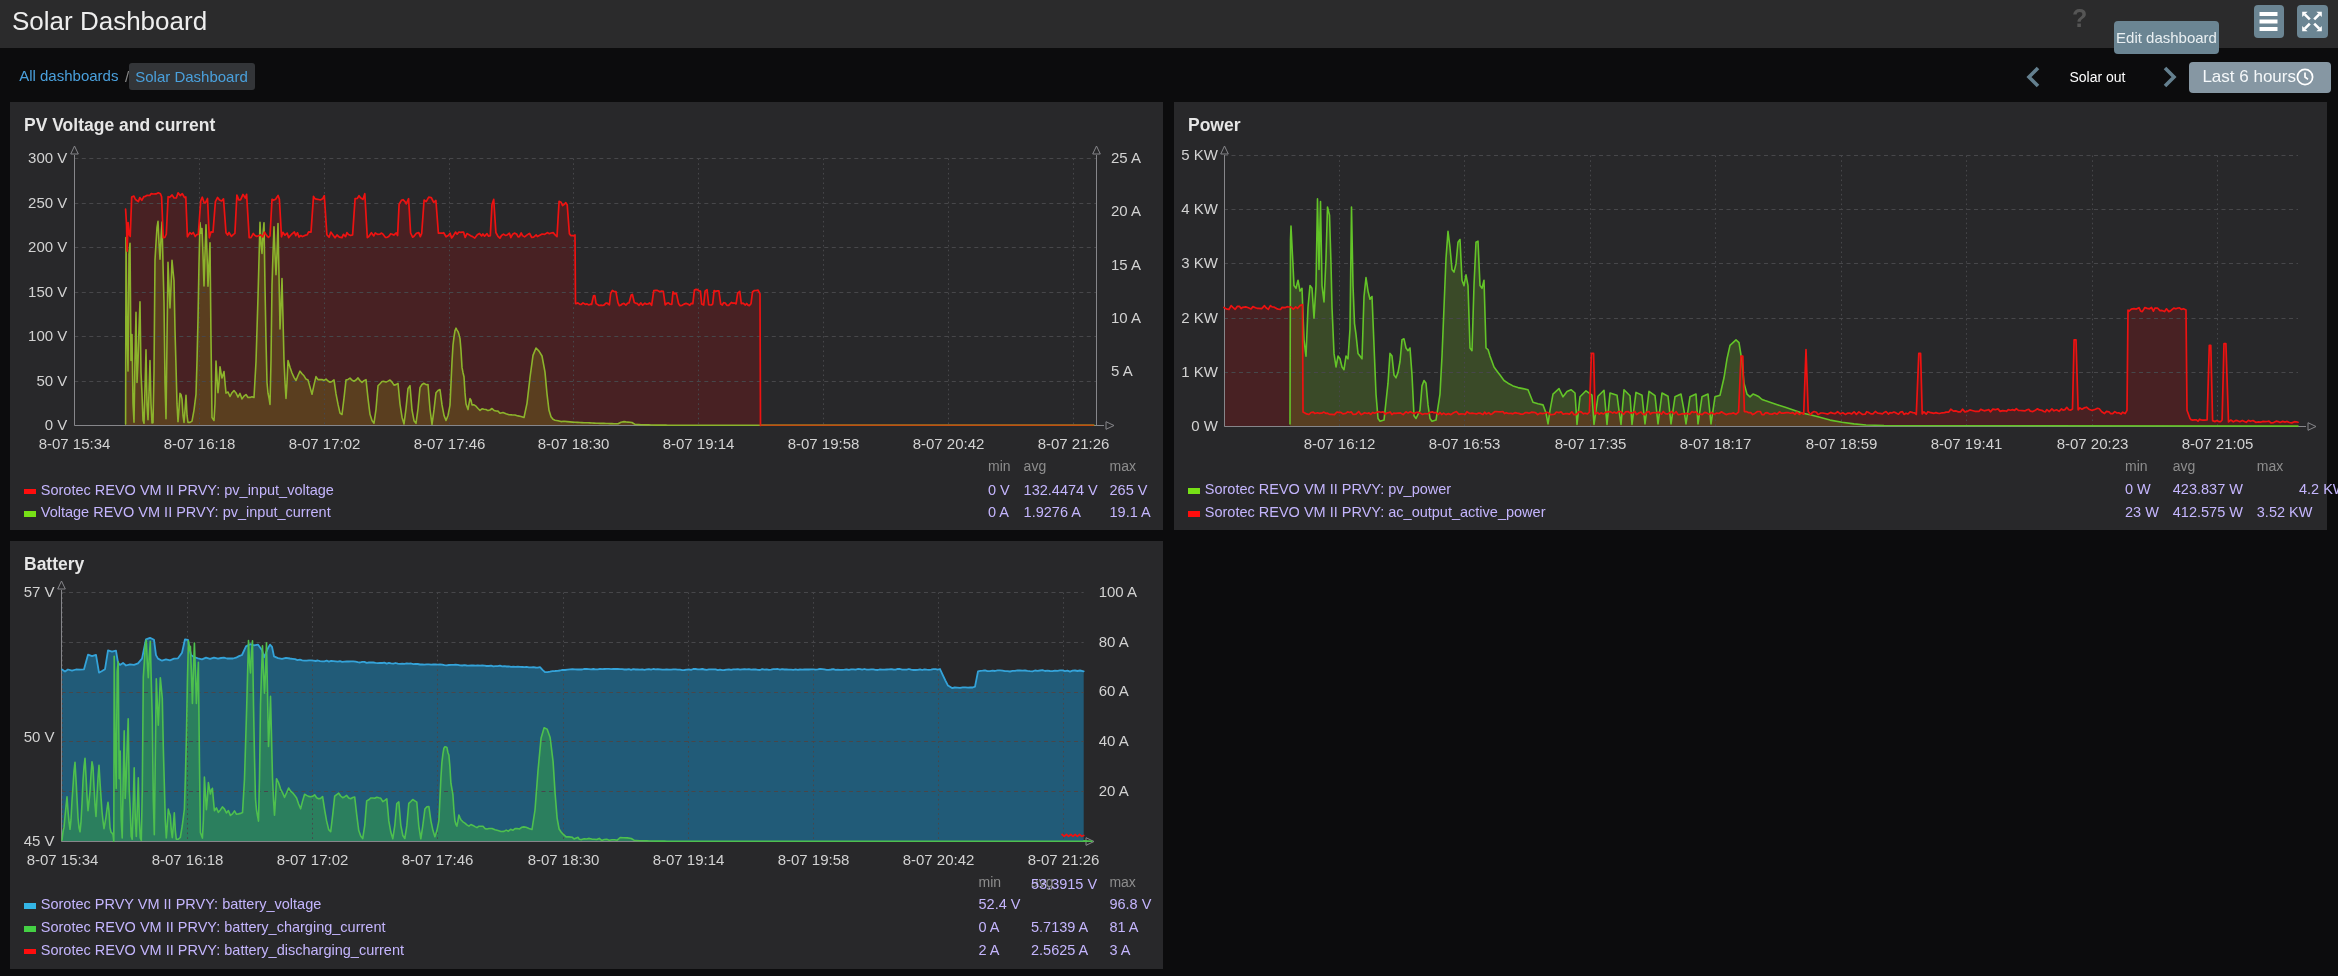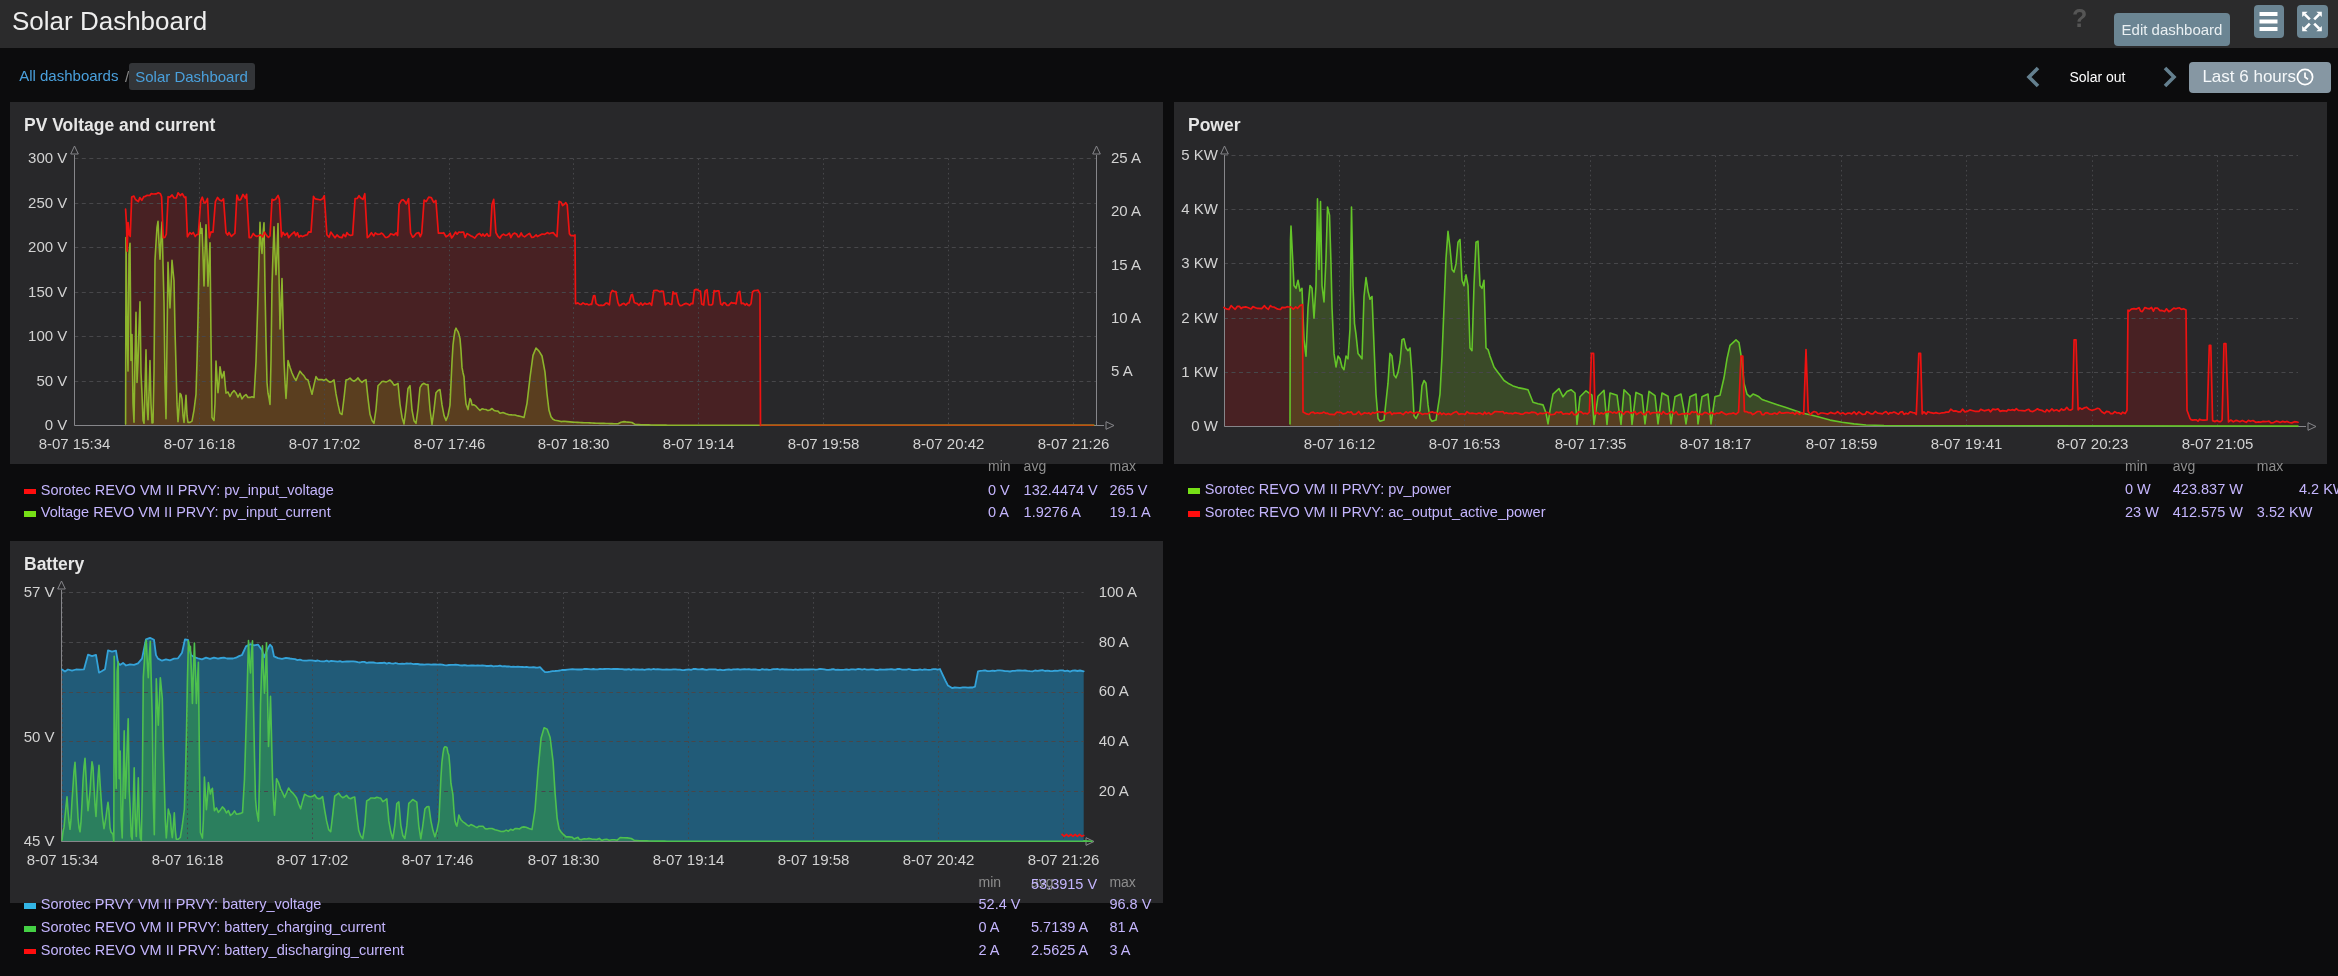--- a/index.html
+++ b/index.html
@@ -1,31 +1,31 @@
 <!DOCTYPE html>
 <html><head><meta charset="utf-8"><style>
 *{margin:0;padding:0;box-sizing:border-box}
 body{width:2338px;height:976px;background:#0c0c0d;font-family:"Liberation Sans",sans-serif;position:relative;overflow:hidden}
 .nav{position:absolute;left:0;top:0;width:2338px;height:48px;background:#2b2b2c}
 .navtitle{position:absolute;left:12px;top:5.5px;font-size:26px;color:#eeeeee}
 .qmark{position:absolute;left:2072px;top:4px;font-size:25px;font-weight:bold;color:#555555}
 .btn{position:absolute;background:#6b8593;border-radius:4px;color:#e9eff2;font-size:15px;text-align:center}
 .crumb a{color:#4aa0dc;text-decoration:none;font-size:15px}
 .chip{position:absolute;left:128.5px;top:62.5px;width:126px;height:27.5px;background:#333538;border-radius:3px;text-align:center;line-height:27.5px}
-.panel{position:absolute;width:1153px;height:362px;background:#28282a}
+.panel{position:absolute;width:1153px;height:428px;background:#28282a}
 .ptitle{position:absolute;left:14px;top:13px;font-size:17.5px;font-weight:bold;color:#e6e6e6}
 .hdr{position:absolute;font-size:14px;color:#8d8d8d}
 .ltxt{position:absolute;font-size:14.5px;color:#c4b5fd;white-space:nowrap}
 .sw{position:absolute;width:12.5px;height:5.5px}
 text{font-family:"Liberation Sans",sans-serif}
 </style></head><body>
 <div class="nav">
     <div class="navtitle">Solar Dashboard</div>
     <div class="qmark">?</div>
-    <div class="btn" style="left:2114px;top:13px;width:116px;height:33px;line-height:33px">Edit dashboard</div>
+    <div class="btn" style="left:2114px;top:21px;width:105px;height:33px;line-height:33px">Edit dashboard</div>
     <div class="btn" style="left:2254px;top:4.5px;width:30px;height:33px"><svg width="30" height="33">
         <rect x="5.5" y="7" width="18" height="4" fill="#fff"></rect>
         <rect x="5.5" y="14.5" width="18" height="4" fill="#fff"></rect>
         <rect x="5.5" y="22" width="18" height="4" fill="#fff"></rect>
       </svg></div>
     <div class="btn" style="left:2297px;top:4.5px;width:30.5px;height:33px"><svg width="30" height="33" viewBox="0 0 30 33">
         <line x1="12.8" y1="14.3" x2="7.8" y2="9.3" stroke="#fff" stroke-width="2.6"></line>
         <path d="M5.199999999999999 6.700000000000001 L10.6 6.700000000000001 L5.199999999999999 12.100000000000001 Z" fill="#fff"></path>
         <line x1="17.2" y1="14.3" x2="22.2" y2="9.3" stroke="#fff" stroke-width="2.6"></line>
         <path d="M24.8 6.700000000000001 L19.4 6.700000000000001 L24.8 12.100000000000001 Z" fill="#fff"></path>

